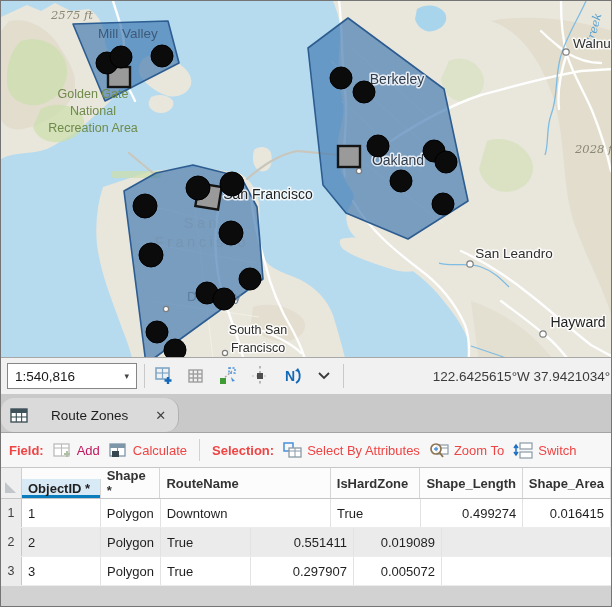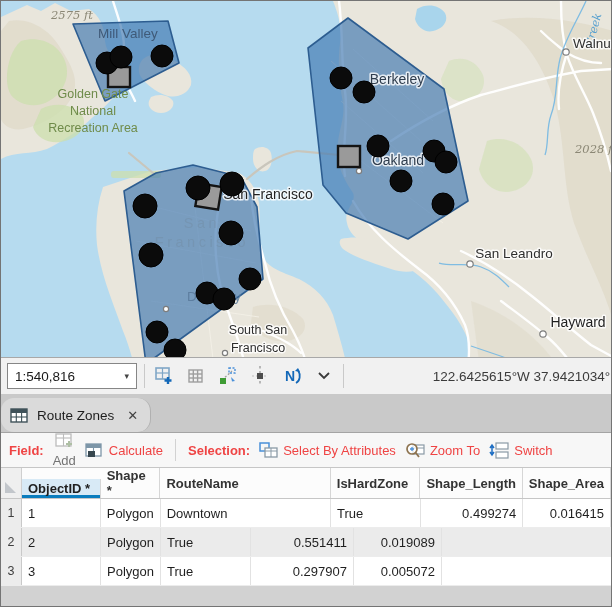--- a/index.html
+++ b/index.html
@@ -20,27 +20,27 @@
   
   .statusbar{height:37px;flex:none;background:#f1f1f1;border-top:1px solid #a8a8a8;display:flex;align-items:center;padding:0 0 0 6px;box-sizing:border-box;}
   .scale-combo{width:130px;height:26px;background:#fff;border:1px solid #868686;display:flex;align-items:center;justify-content:space-between;padding:12px 7px;font-size:13.5px;color:#1a1a1a;box-sizing:border-box;flex:none;}
   .scale-combo .caret{font-size:9px;color:#444;}
   .sb-sep{width:1px;height:24px;background:#c9c9c9;margin:0 7px;flex:none;}
   .sb-icons{display:flex;align-items:center;gap:8px;flex:none;}
   .sb-icons .icn{display:flex;align-items:center;justify-content:center;width:24px;height:26px;}
   .coords{margin-left:auto;font-size:13.5px;color:#3b3b3b;white-space:nowrap;margin-right:-9px;}
   
   .tabstrip{height:39px;flex:none;background:#c9c9c9;border-bottom:1px solid #a4a4a4;display:flex;align-items:flex-end;box-sizing:border-box;}
-  .tab{height:34px;background:#dadada;display:flex;align-items:center;gap:9px;padding:0 12px 0 9px;border-right:1px solid #b0b0b0;font-size:13.5px;color:#1e1e1e;box-sizing:border-box;border-radius:13px;}
+  .tab{height:34px;background:#dadada;display:flex;align-items:center;gap:23px;padding:0 12px 0 9px;border-right:1px solid #b0b0b0;font-size:13.5px;color:#1e1e1e;box-sizing:border-box;border-radius:13px;}
   .tab .close{font-size:13px;color:#424242;margin-left:4px;}
   
   .toolbar{height:35px;flex:none;background:#f7f7f7;border-bottom:1px solid #c6c6c6;display:flex;align-items:center;padding:0 8px;gap:9px;font-size:13px;white-space:nowrap;overflow:hidden;box-sizing:border-box;}
   .tb-label{font-weight:bold;color:#ef4444;}
   .tb-btn{display:flex;align-items:center;gap:5px;color:#ef4444;}
-  .tb-btn.disabled{color:#737373;flex-direction:column;}
+  .tb-btn.disabled{color:#be185d;}
   .tb-sep{width:1px;height:22px;background:#d2d2d2;margin:0 3px;flex:none;}
   
   .table{flex:1;display:flex;flex-direction:column;background:#fff;font-size:13px;overflow:hidden;}
   .thead{display:flex;height:31px;flex:none;background:#fcfcfc;border-bottom:1px solid #c6c6c6;font-weight:bold;color:#333;box-sizing:border-box;}
   .corner{width:21px;flex:none;background:#efefef;border-right:1px solid #cfcfcf;position:relative;box-sizing:border-box;}
   .corner::after{content:"";position:absolute;left:4px;bottom:5px;width:0;height:0;border-left:11px solid #c2c6cb;border-top:11px solid transparent;}
   .th{display:flex;align-items:center;padding:0 6px;border-right:1px solid #d6d6d6;box-sizing:border-box;}
   .th.active{background:#d8eaf6;box-shadow:inset 0 -3px 0 #0a7dbe;color:#1f1f1f;margin-top:11px;}
   .th.num,.td.num{justify-content:flex-end;}
   .trow{display:flex;height:29px;flex:none;border-bottom:1px solid #ececec;box-sizing:border-box;background:#fff;}

